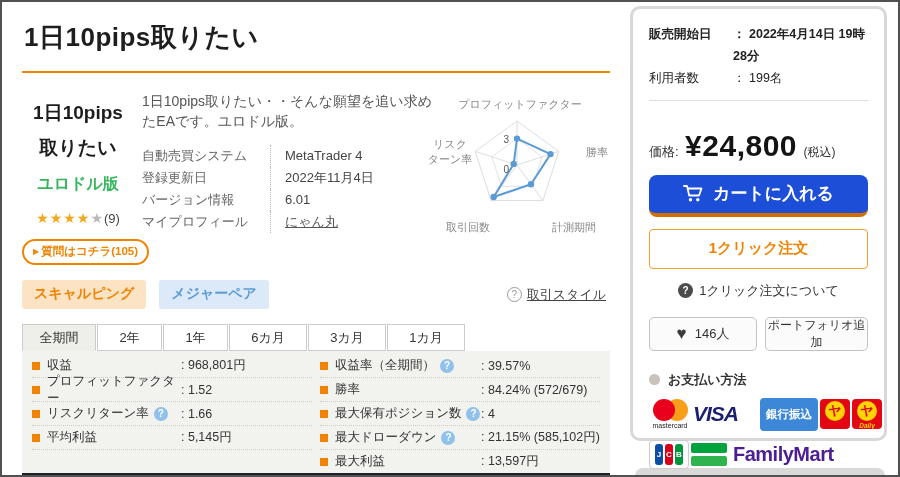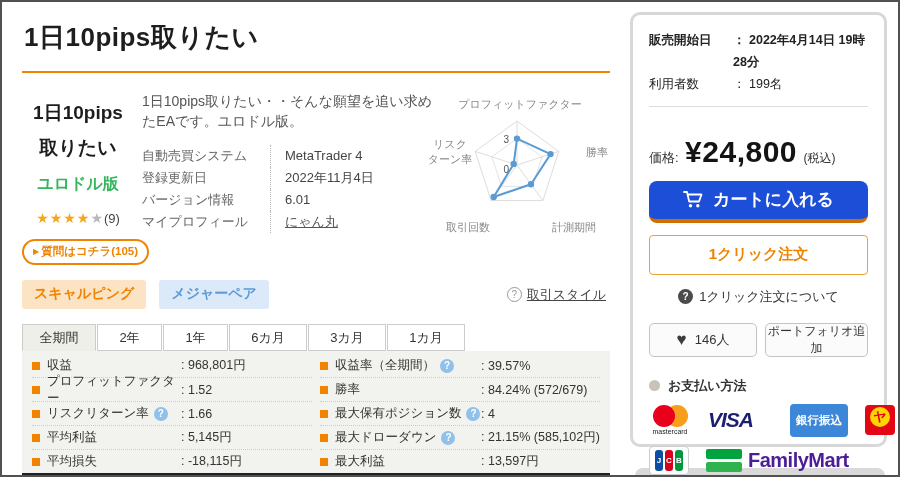--- a/index.html
+++ b/index.html
@@ -59,41 +59,41 @@
   .stat-label { display:flex; align-items:center; flex:none; }
   .stats-col.left .stat-label { width:134px; }
   .stats-col.right .stat-label { width:146px; }
   .q-blue { width:14px; height:14px; border-radius:50%; background:#8fc1ea; color:#fff; font-size:10px; font-weight:bold; display:inline-flex; align-items:center; justify-content:center; margin-left:5px; flex:none; cursor:pointer; }
   .stat-value { white-space:nowrap; }
 
   .bottom-bar { position:absolute; left:20px; top:471px; width:588px; height:6px; background:#20202b; }
   .next-card { position:absolute; left:633px; top:466px; width:250px; height:11px; background:#d9d9d9; border-radius:8px 8px 0 0; }
 
   
-  .sidebar { position:absolute; left:628px; top:10px; width:257px; height:435px; border:3px solid #d8d8d8; border-radius:10px; background:#fff; padding:15px 16px; }
+  .sidebar { position:absolute; left:628px; top:4px; width:257px; height:435px; border:3px solid #d8d8d8; border-radius:10px; background:#fff; padding:15px 16px; }
   .meta-row { display:flex; font-size:12.5px; color:#222; line-height:1.75; }
   .meta-label { width:84px; flex:none; }
   .bold { font-weight:bold; }
   .sb-divider { border:none; border-top:1px solid #ddd; margin:10px 0 14px; }
   .price-row { text-align:left; margin-bottom:12px; white-space:nowrap;margin-top:28px; }
   .price-label { font-size:13px; color:#333; }
   .price-value { font-size:30px; font-weight:bold; color:#141414; margin:0 2px; letter-spacing:0.5px; }
   .price-tax { font-size:12px; color:#333; }
   .cart-btn { display:flex; align-items:center; justify-content:center; gap:9px; background:#1d4ed8; border:none; border-bottom:4px solid #cf6f00; border-radius:8px; color:#fff; font-size:17px; font-weight:bold; height:42px; width:100%; cursor:pointer; font-family:inherit; }
   .oneclick-btn { margin-top:12px; width:100%; height:40px; border:1px solid #f0a030; border-radius:4px; background:#fff; color:#f08300; font-weight:bold; font-size:15px; cursor:pointer; font-family:inherit; }
   .oneclick-about { margin-top:13px; display:flex; align-items:center; justify-content:center; gap:6px; font-size:13px; color:#333; cursor:pointer; }
   .q-dark { width:15px; height:15px; border-radius:50%; background:#4b4b4b; color:#fff; font-size:10px; font-weight:bold; display:inline-flex; align-items:center; justify-content:center; flex:none; }
   .action-row { display:flex; gap:8px; margin-top:17px; }
   .gray-btn { border:1px solid #c3c3c3; border-radius:5px; background:#fbfbfb; height:34px; display:flex; align-items:center; justify-content:center; color:#333; cursor:pointer; font-family:inherit; }
   .like-btn { flex:1.05; gap:8px; font-size:13px; }
   .heart { color:#3d3d3d; font-size:17px; line-height:1; }
   .portfolio-btn { flex:1; font-size:12px; }
   .payment-title { margin-top:20px; display:flex; align-items:center; gap:8px; font-size:13px; font-weight:bold; color:#333; }
   .dot { width:11px; height:11px; border-radius:50%; background:#c9c2b8; flex:none; }
-  .payment-row { display:flex; align-items:center; gap:17px; margin-top:9px; }
+  .payment-row { display:flex; align-items:center; gap:2px; margin-top:9px; }
   .mc { width:42px; text-align:center; flex:none; }
   .mc-circles { display:flex; justify-content:center; }
   .mc-c { width:22px; height:22px; border-radius:50%; }
   .mc-red { background:#e8001d; z-index:2; }
   .mc-org { background:#f79e1b; margin-left:-9px; }
   .mc-text { font-size:7px; color:#222; margin-top:1px; }
   .visa { color:#1a1f71; font-weight:bold; font-style:italic; font-size:21px; letter-spacing:-1px; flex:none; }
   .bank { background:#3d87d8; border-radius:4px; color:#fff; font-size:11.5px; font-weight:bold; padding:9px 6px; flex:none;margin-left:20px; }
   .daily { width:30px; height:30px; background:#e30613; border-radius:4px; position:relative; overflow:hidden; flex:none; }
   .daily-disc { position:absolute; left:5px; top:2px; width:20px; height:20px; background:#ffd400; border-radius:50%; color:#e30613; font-weight:bold; font-size:13px; text-align:center; line-height:20px; }
@@ -221,27 +221,20 @@
           <span class="stat-value">: 1.66</span>
         </div>
         <div class="stat-row">
           <span class="bullet"></span>
           <span class="stat-label">
               <span>平均利益</span>
             </span>
           <span class="stat-value">: 5,145円</span>
         </div>
         <div class="stat-row">
-          <span class="bullet"></span>
-          <span class="stat-label">
-              <span>平均損失</span>
-            </span>
-          <span class="stat-value">: -18,115円</span>
-        </div>
-        <div class="stat-row">
           
           
           
         </div>
       </div>
       <div class="stats-col right">
         <div class="stat-row">
           <span class="bullet"></span>
           <span class="stat-label">
               <span>収益率（全期間）</span>

